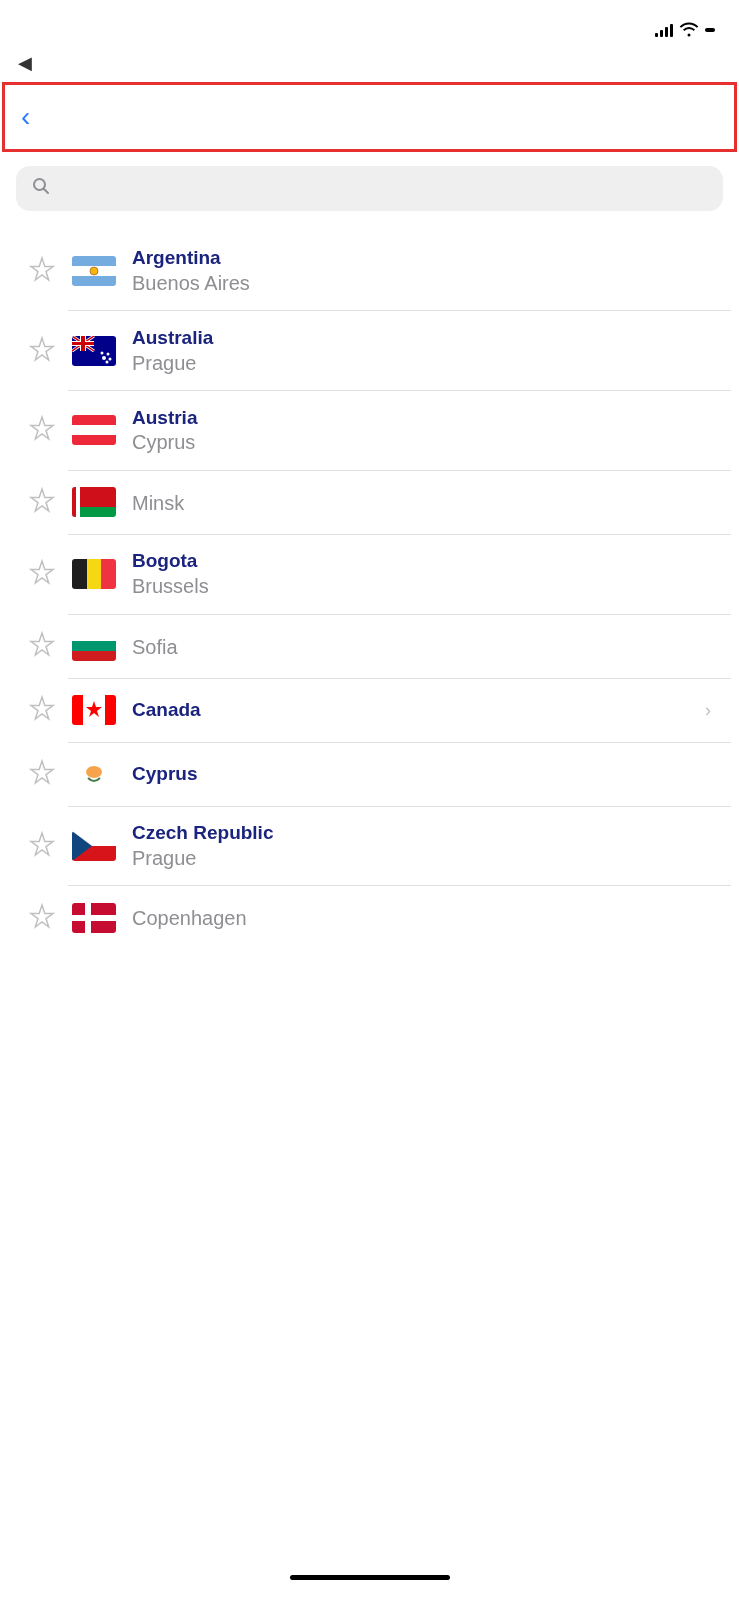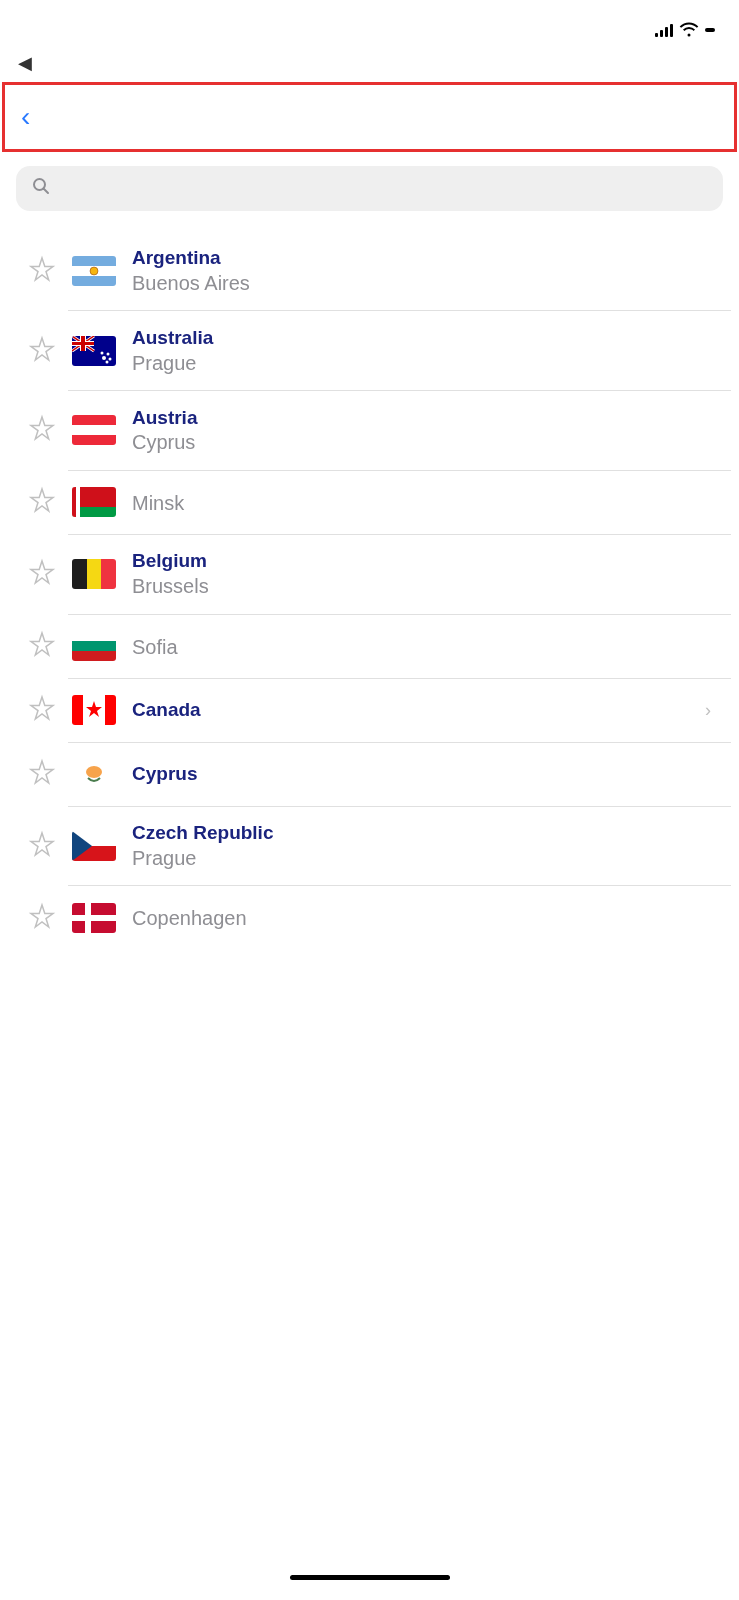--- a/index.html
+++ b/index.html
@@ -309,21 +309,21 @@
     <div class="list-item">
       <span><svg class="star-icon" viewBox="0 0 28 28" fill="none" xmlns="http://www.w3.org/2000/svg">
     <path d="M14 3l2.8 8.5H25l-7 5.1 2.7 8.4L14 20l-6.7 5 2.7-8.4-7-5.1h8.2z" stroke="#c0c0c0" stroke-width="1.5" fill="none"></path>
   </svg></span>
       <span style="width: 44px; height: 30px; flex-shrink: 0; border-radius: 3px; overflow: hidden;"><svg width="44" height="30" viewBox="0 0 44 30" xmlns="http://www.w3.org/2000/svg">
     <rect width="15" height="30" fill="#1e1e1e"></rect>
     <rect x="15" width="14" height="30" fill="#f5d813"></rect>
     <rect x="29" width="15" height="30" fill="#ef3340"></rect>
   </svg></span>
       <div class="location-text">
-        <div class="location-name">Belgium</div>
+        <div class="location-name">Bogota</div>
         <div class="location-city">Brussels</div>
       </div>
     </div>
     <div class="list-item">
       <span><svg class="star-icon" viewBox="0 0 28 28" fill="none" xmlns="http://www.w3.org/2000/svg">
     <path d="M14 3l2.8 8.5H25l-7 5.1 2.7 8.4L14 20l-6.7 5 2.7-8.4-7-5.1h8.2z" stroke="#c0c0c0" stroke-width="1.5" fill="none"></path>
   </svg></span>
       <span style="width: 44px; height: 30px; flex-shrink: 0; border-radius: 3px; overflow: hidden;"><svg width="44" height="30" viewBox="0 0 44 30" xmlns="http://www.w3.org/2000/svg">
     <rect width="44" height="10" fill="#fff"></rect>
     <rect y="10" width="44" height="10" fill="#00966e"></rect>

